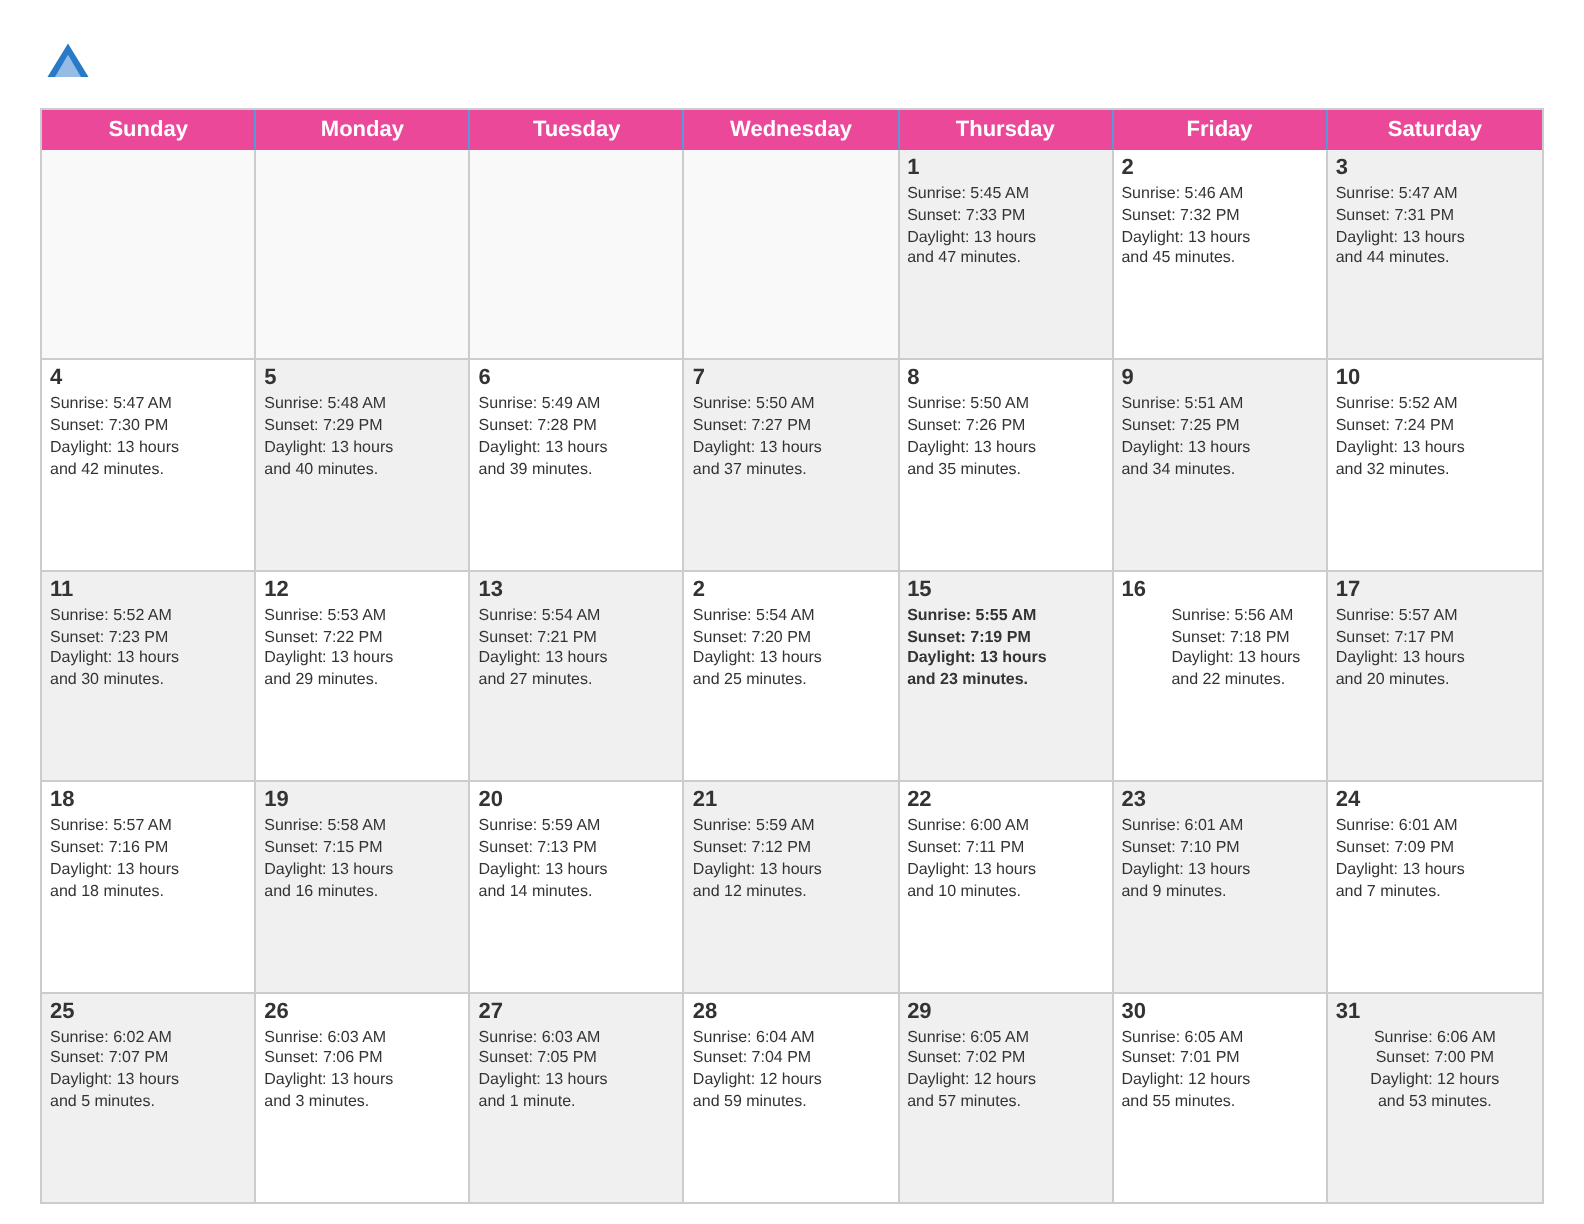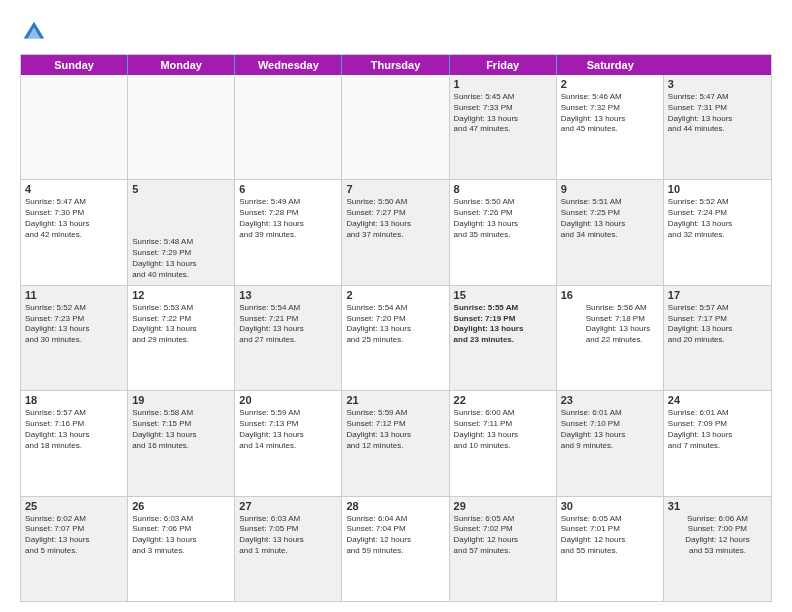--- a/index.html
+++ b/index.html
@@ -57,21 +57,21 @@
     }
     .calendar {
       flex: 1;
       display: flex;
       flex-direction: column;
       border: 1px solid #ccc;
     }
     .cal-header {
       display: grid;
       grid-template-columns: repeat(7, 1fr);
-      background: #a21caf;
+      background: #ec4899;
     }
     .cal-header-cell {
       color: #fff;
       font-size: 11px;
       font-weight: bold;
       text-align: center;
       padding: 4px 2px;
       border-right: 1px solid #5599d9;
     }
     .cal-header-cell:last-child { border-right: none; }
@@ -129,20 +129,21 @@
     <div class="title-block">
       <div class="month-title"></div>
       <div class="location"></div>
     </div>
   </div>
 
   <div class="calendar">
     <div class="cal-header">
     <div class="cal-header-cell">Sunday</div>
         <div class="cal-header-cell">Monday</div>
+        <div class="cal-header-cell">Tuesday</div>
         <div class="cal-header-cell">Wednesday</div>
         <div class="cal-header-cell">Thursday</div>
         <div class="cal-header-cell">Friday</div>
         <div class="cal-header-cell">Saturday</div>
       </div>
     <div class="cal-body">
     <div class="cal-row">
           <div class="cal-cell empty"></div>
           <div class="cal-cell empty"></div>
           <div class="cal-cell empty"></div>
@@ -172,21 +173,21 @@
         <div class="cal-row">
           <div class="cal-cell">
             <div class="day-num">4</div>
             <div class="cell-text" style="white-space: pre-line;">Sunrise: 5:47 AM
 Sunset: 7:30 PM
 Daylight: 13 hours
 and 42 minutes.</div>
           </div>
           <div class="cal-cell shaded">
             <div class="day-num">5</div>
-            <div class="cell-text" style="white-space: pre-line; margin-top: 40px;">Sunrise: 5:48 AM
+            <div class="cell-text" style="white-space: pre-line;">Sunrise: 5:48 AM
 Sunset: 7:29 PM
 Daylight: 13 hours
 and 40 minutes.</div>
           </div>
           <div class="cal-cell">
             <div class="day-num">6</div>
             <div class="cell-text" style="white-space: pre-line;">Sunrise: 5:49 AM
 Sunset: 7:28 PM
 Daylight: 13 hours
 and 39 minutes.</div>

